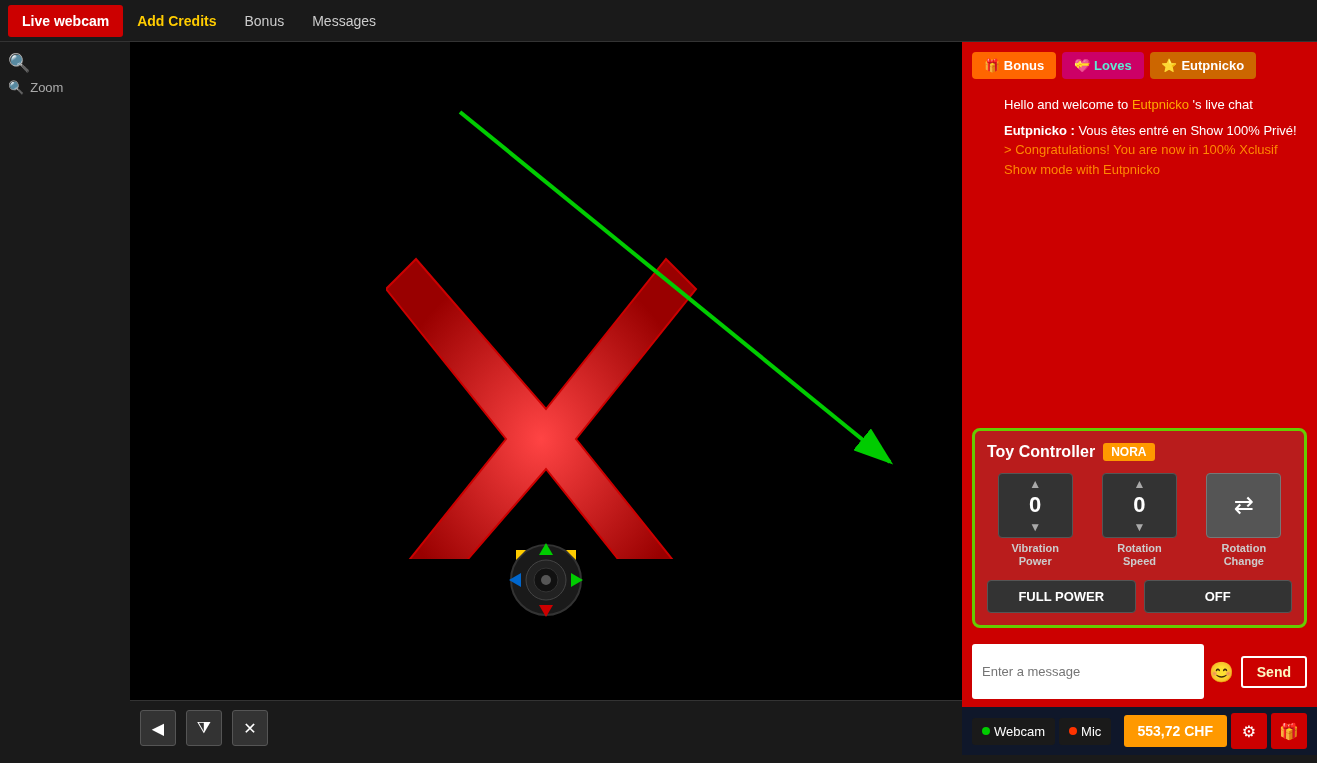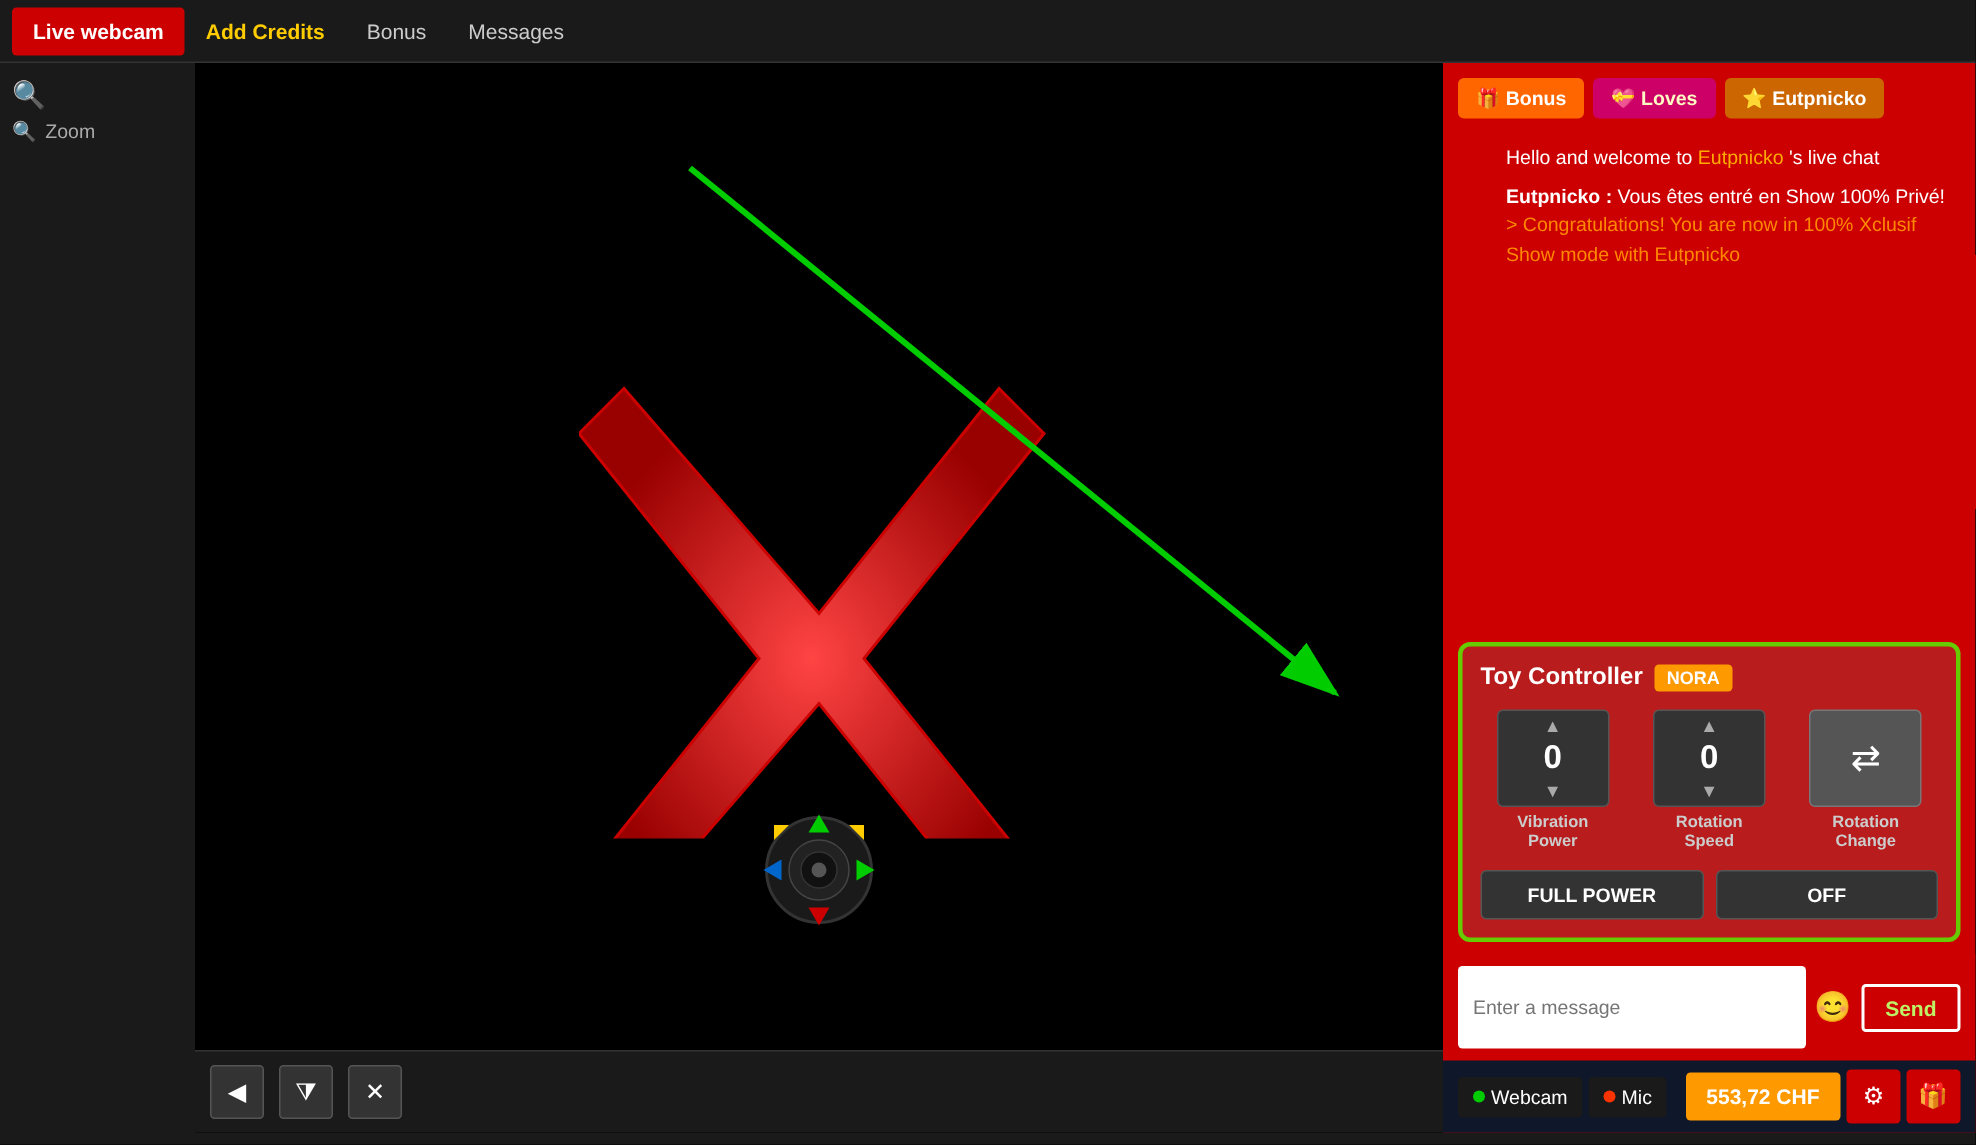--- a/index.html
+++ b/index.html
@@ -159,21 +159,21 @@
       border-radius: 4px;
       border: none;
       cursor: pointer;
       font-size: 13px;
       font-weight: bold;
       display: flex;
       align-items: center;
       gap: 4px;
     }
     .rt-btn.bonus { background: #ff6600; color: #fff; }
-    .rt-btn.loves { background: #cc0066; color: #fef9c3; }
+    .rt-btn.loves { background: #cc0066; color: #5eead4; }
     .rt-btn.favorites { background: #cc6600; color: #fff; }
 
     
     .chat-area {
       flex: 1;
       padding: 8px 10px;
       color: #fff;
       font-size: 13px;
       line-height: 1.5;
       overflow-y: auto;
@@ -302,21 +302,21 @@
       color: #333;
     }
     .emoji-btn {
       font-size: 20px;
       cursor: pointer;
       color: #ffcc00;
     }
     .send-btn {
       background: #cc0000;
       border: 2px solid #fff;
-      color: #bef264;
+      color: #fef9c3;
       padding: 6px 14px;
       border-radius: 3px;
       font-size: 14px;
       font-weight: bold;
       cursor: pointer;
     }
 
     
     .bottom-controls {
       display: flex;

